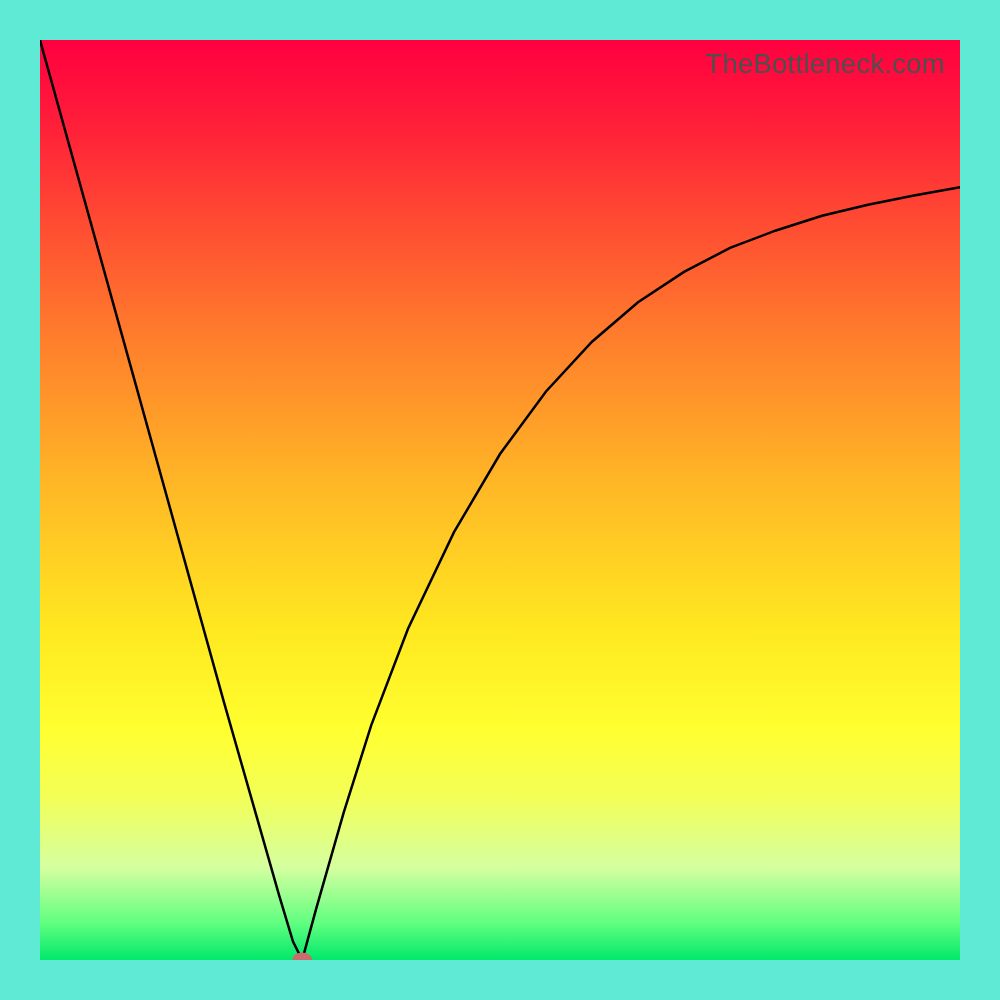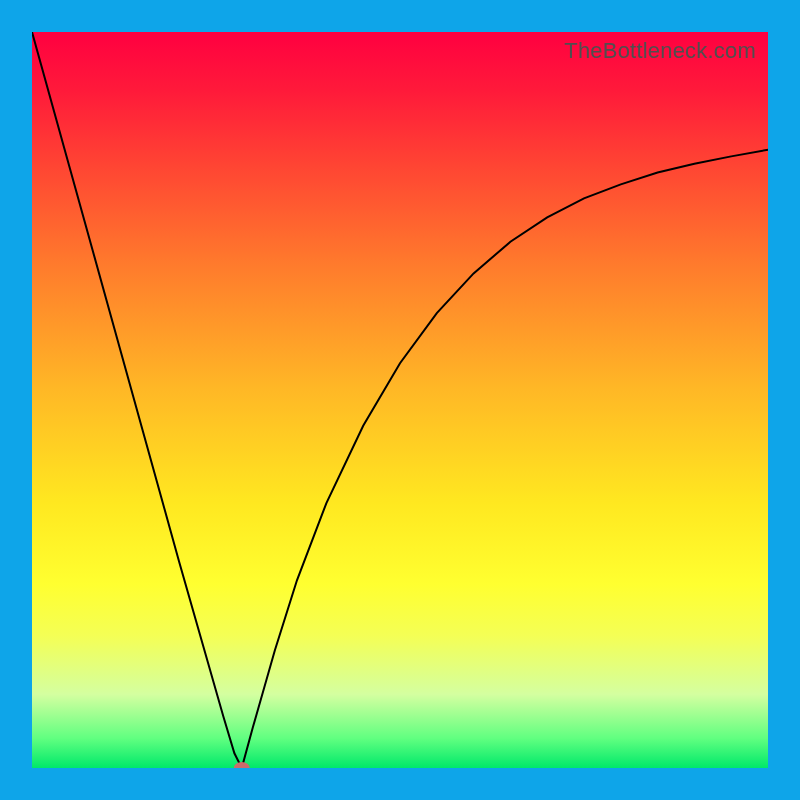--- a/index.html
+++ b/index.html
@@ -1,20 +1,20 @@
 <!DOCTYPE html>
 <html><head>
 <meta charset="utf-8">
 <style>
   * { margin: 0; padding: 0; box-sizing: border-box; }
   html, body { width: 800px; height: 800px; overflow: hidden; }
   .outer {
     width: 800px;
     height: 800px;
-    background: #0ea5e9;
+    background: #5eead4;
     position: relative;
   }
   .plot {
     position: absolute;
     left: 32px;
     top: 32px;
     width: 736px;
     height: 736px;
     background: linear-gradient(to bottom,
       #ff0040 0%,

